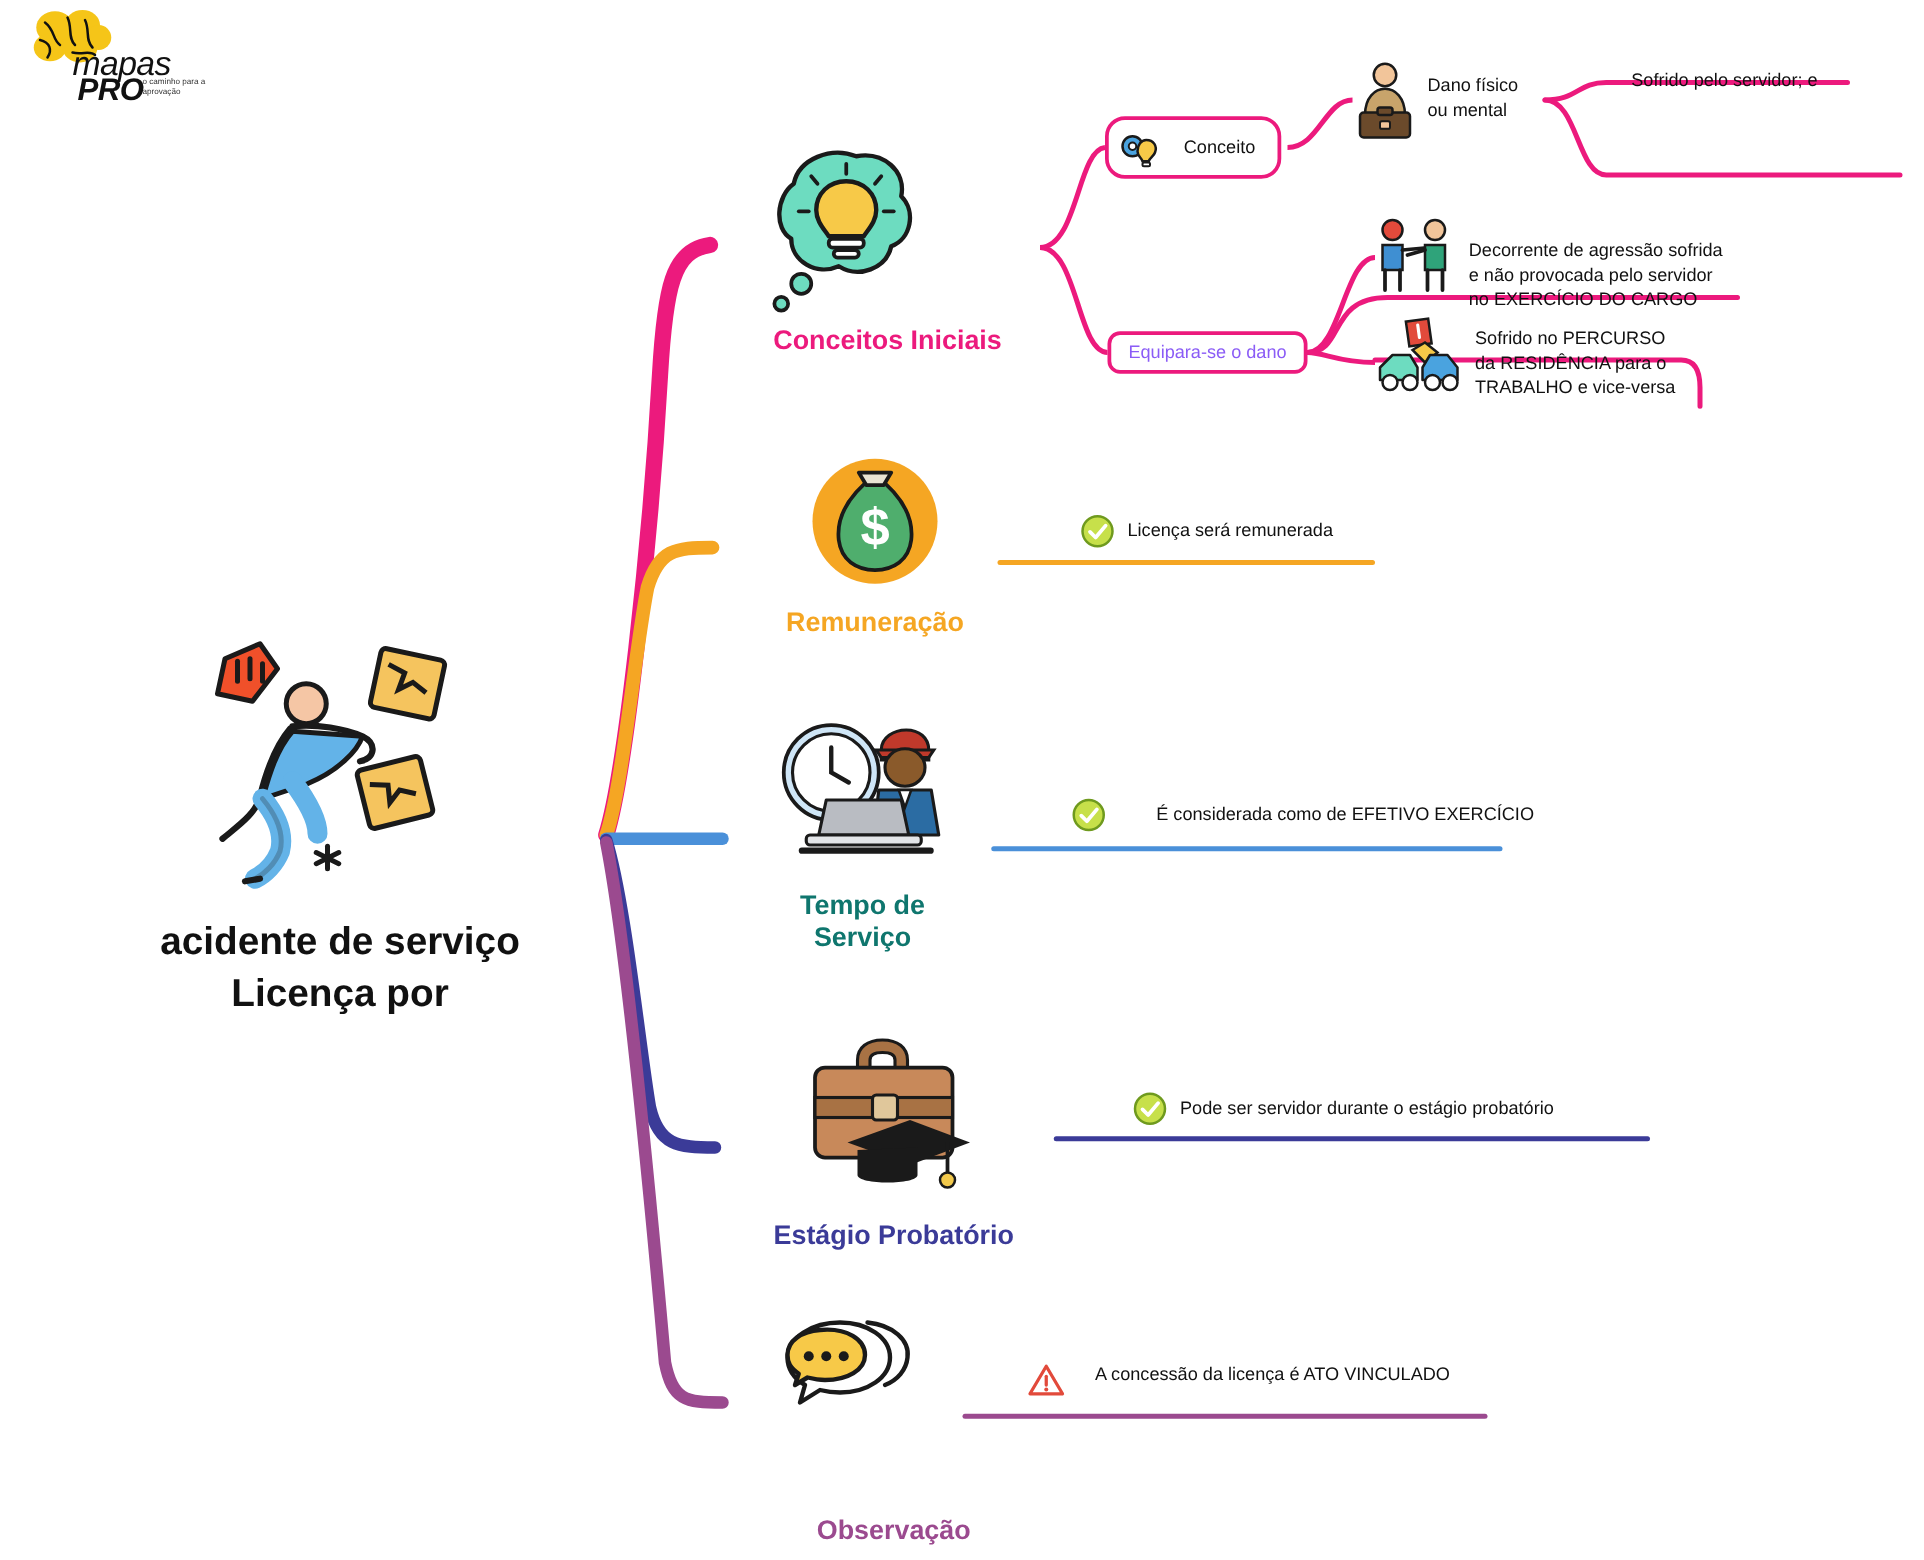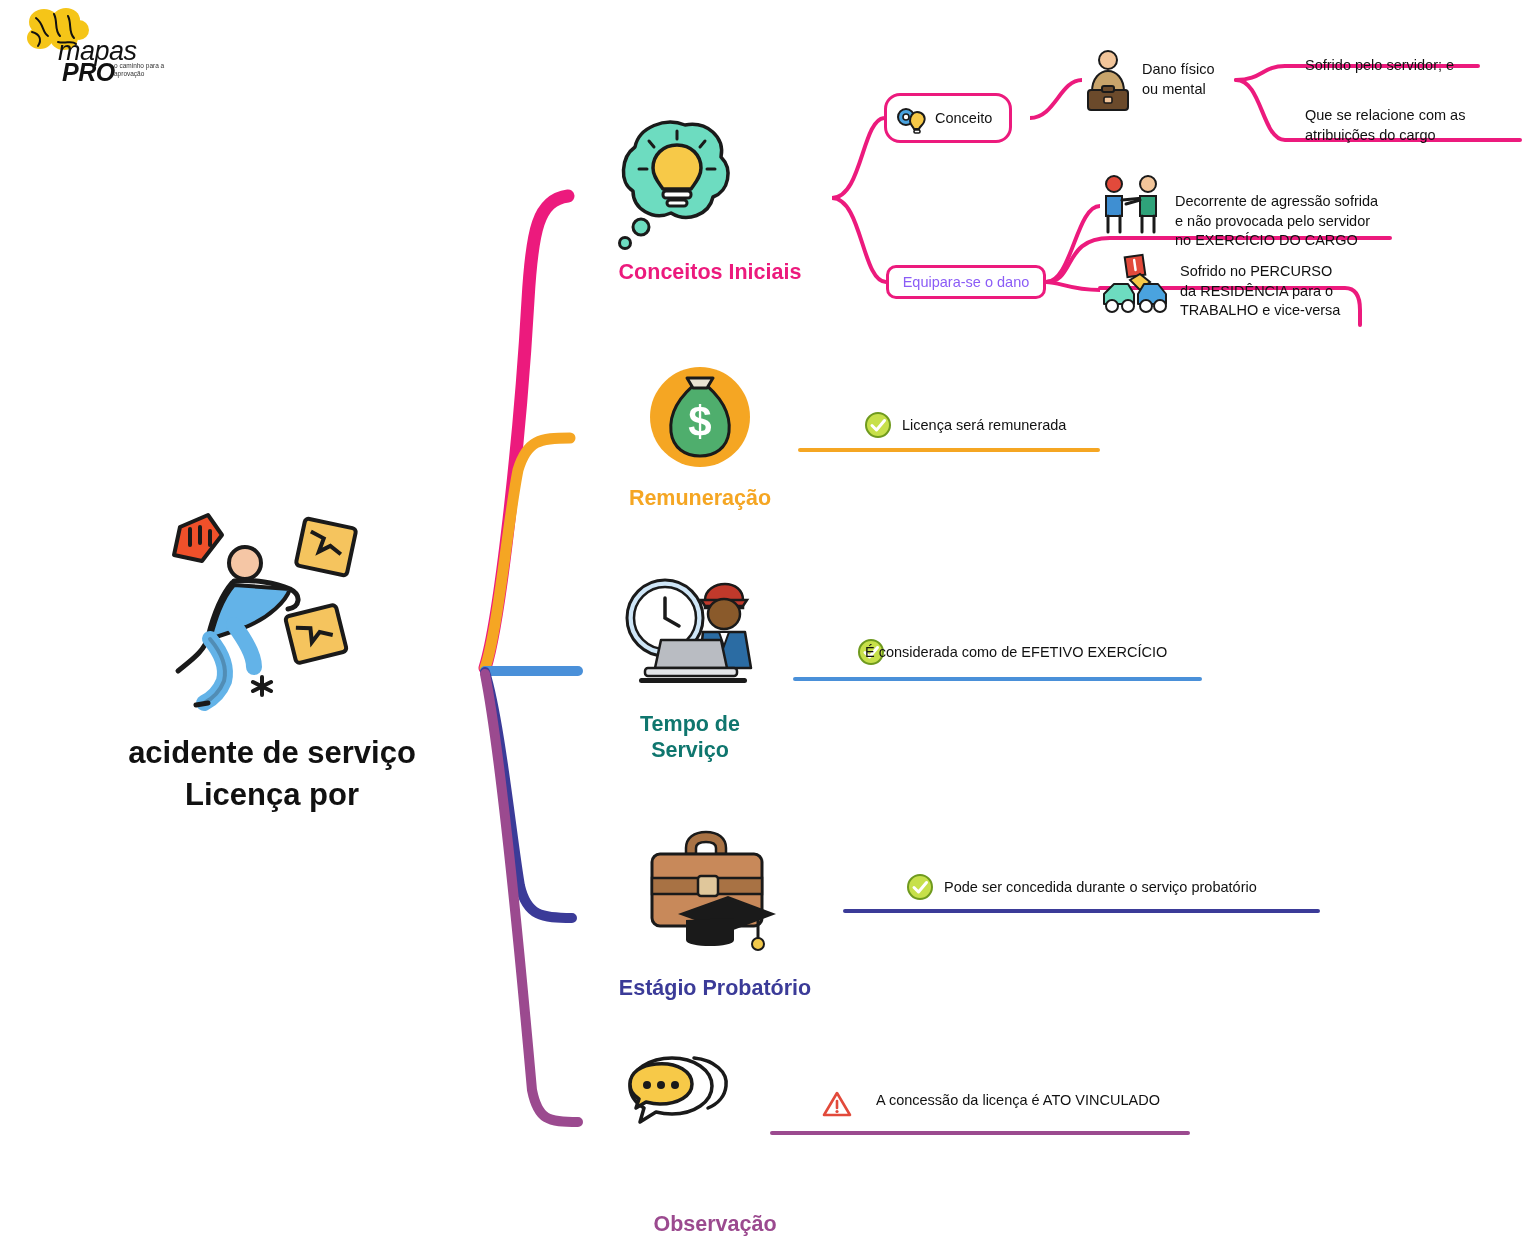--- a/index.html
+++ b/index.html
@@ -81,21 +81,21 @@
   
   .pill {
     position: absolute;
     border: 3px solid #ec1a7d;
     border-radius: 16px;
     background: #ffffff;
     display: flex;
     align-items: center;
     box-sizing: border-box;
   }
-  #node-conceito { left: 884px; top: 93px; width: 128px; height: 50px; padding-left: 6px; }
+  #node-conceito { left: 884px; top: 93px; width: 141px; height: 50px; padding-left: 18px; }
   #node-conceito .lbl { margin-left: 42px; font-size: 14.5px; color: #111; }
   #node-equipara {
     left: 886px; top: 265px; width: 160px; height: 34px;
     border-radius: 10px; justify-content: center;
   }
   #node-equipara .lbl { font-size: 14.5px; color: #8b5cf6; }
 
   
   .check-icon { position: absolute; width: 28px; height: 28px; }
   .warn-icon { position: absolute; width: 30px; height: 28px; }
@@ -235,24 +235,20 @@
     <rect x="6" y="42" width="40" height="20" rx="3" fill="#6b4a2b" stroke="#1a1a1a" stroke-width="2"></rect>
     <rect x="20" y="38" width="12" height="6" rx="2" fill="#6b4a2b" stroke="#1a1a1a" stroke-width="2"></rect>
     <rect x="22" y="49" width="8" height="6" rx="1.5" fill="#f2c59a" stroke="#1a1a1a" stroke-width="1.6"></rect>
   </svg>
   <div class="abs leaf-text" style="left:1142px; top:60px; width:120px;">
     <div>Dano físico</div>
     <div>ou mental</div>
   </div>
 
   <div class="abs leaf-text" style="left:1305px; top:56px; width:230px;">Sofrido pelo servidor; e</div>
-  <div class="abs leaf-text" style="left:1305px; top:106px; width:235px;">
-    <div>Que se relacione com as</div>
-    <div>atribuições do cargo</div>
-  </div>
 
   <div id="node-equipara" class="pill">
     <span class="lbl">Equipara-se o dano</span>
   </div>
 
   <svg class="abs" style="left:1100px; top:172px;" width="60" height="64" viewBox="0 0 60 64">
     <circle cx="14" cy="12" r="8" fill="#e24a3b" stroke="#1a1a1a" stroke-width="2"></circle>
     <path d="M6 24 L22 24 L22 44 L6 44 Z" fill="#3f8fd2" stroke="#1a1a1a" stroke-width="2"></path>
     <path d="M8 44 L8 60 M20 44 L20 60" stroke="#1a1a1a" stroke-width="3" stroke-linecap="round"></path>
     <path d="M22 28 L44 26" stroke="#1a1a1a" stroke-width="3" stroke-linecap="round"></path>
@@ -319,42 +315,42 @@
   </div>
   <div id="title-tempo" class="abs branch-title">
     <div>Tempo de</div>
     <div>Serviço</div>
   </div>
 
   <svg class="check-icon" style="left:857px; top:638px;" viewBox="0 0 28 28">
     <circle cx="14" cy="14" r="12" fill="#c7e04a" stroke="#6f9a1e" stroke-width="2"></circle>
     <path d="M8 14.5 L12.5 19 L20.5 9.5" fill="none" stroke="#ffffff" stroke-width="3" stroke-linecap="round" stroke-linejoin="round"></path>
   </svg>
-  <div class="abs leaf-text" style="left:865px; top:643px; width:360px;">É considerada como de EFETIVO EXERCÍCIO</div>
+  <div class="abs leaf-text" style="left:925px; top:643px; width:360px;">É considerada como de EFETIVO EXERCÍCIO</div>
 
   <div class="abs" style="left:630px; top:818px;">
     <svg width="160" height="135" viewBox="0 0 160 135">
       <path d="M56 30 C 56 20, 64 14, 76 14 C 88 14, 96 20, 96 30 L 96 36 L 86 36 L 86 30 C 86 26, 82 24, 76 24 C 70 24, 66 26, 66 30 L 66 36 L 56 36 Z" fill="#a87244" stroke="#1a1a1a" stroke-width="2.5" stroke-linejoin="round"></path>
       <rect x="22" y="36" width="110" height="72" rx="8" fill="#c8895a" stroke="#1a1a1a" stroke-width="3"></rect>
       <rect x="22" y="60" width="110" height="16" fill="#a87244" stroke="#1a1a1a" stroke-width="2.5"></rect>
       <rect x="68" y="58" width="20" height="20" rx="3" fill="#e0c79b" stroke="#1a1a1a" stroke-width="2.5"></rect>
 
       <path d="M62 96 L112 78 L160 96 L112 114 Z" fill="#1a1a1a" transform="translate(-14,0)"></path>
       <path d="M70 102 L70 122 C 70 130, 118 130, 118 122 L 118 100" fill="#1a1a1a" transform="translate(-14,0)"></path>
       <path d="M142 96 L142 124" stroke="#1a1a1a" stroke-width="3" transform="translate(-14,0)"></path>
       <circle cx="128" cy="126" r="6" fill="#f2c94c" stroke="#1a1a1a" stroke-width="2"></circle>
     </svg>
   </div>
   <div id="title-estagio" class="abs branch-title">Estágio Probatório</div>
 
   <svg class="check-icon" style="left:906px; top:873px;" viewBox="0 0 28 28">
     <circle cx="14" cy="14" r="12" fill="#c7e04a" stroke="#6f9a1e" stroke-width="2"></circle>
     <path d="M8 14.5 L12.5 19 L20.5 9.5" fill="none" stroke="#ffffff" stroke-width="3" stroke-linecap="round" stroke-linejoin="round"></path>
   </svg>
-  <div class="abs leaf-text" style="left:944px; top:878px; width:400px;">Pode ser concedida durante o serviço probatório</div>
+  <div class="abs leaf-text" style="left:944px; top:878px; width:400px;">Pode ser servidor durante o estágio probatório</div>
 
   <div class="abs" style="left:620px; top:1052px;">
     <svg width="110" height="85" viewBox="0 0 110 85">
       <path d="M52 6 C 74 6, 92 18, 92 34 C 92 50, 74 62, 52 62 C 46 62, 40 61, 36 60 L 20 70 L 24 56 C 14 50, 10 42, 10 34 C 10 18, 30 6, 52 6 Z" fill="#ffffff" stroke="#1a1a1a" stroke-width="3.5" stroke-linejoin="round"></path>
       <path d="M74 6 C 94 8, 108 20, 106 34 C 105 44, 98 52, 88 56" fill="none" stroke="#1a1a1a" stroke-width="3.5" stroke-linecap="round"></path>
       <path d="M36 12 C 58 10, 72 20, 72 32 C 72 44, 58 52, 40 52 C 34 52, 30 51, 26 50 L 16 56 L 19 47 C 12 42, 10 38, 10 32 C 10 20, 22 13, 36 12 Z" fill="#f7c948" stroke="#1a1a1a" stroke-width="3.5" stroke-linejoin="round"></path>
       <circle cx="27" cy="33" r="4" fill="#1a1a1a"></circle>
       <circle cx="41" cy="33" r="4" fill="#1a1a1a"></circle>
       <circle cx="55" cy="33" r="4" fill="#1a1a1a"></circle>
     </svg>

